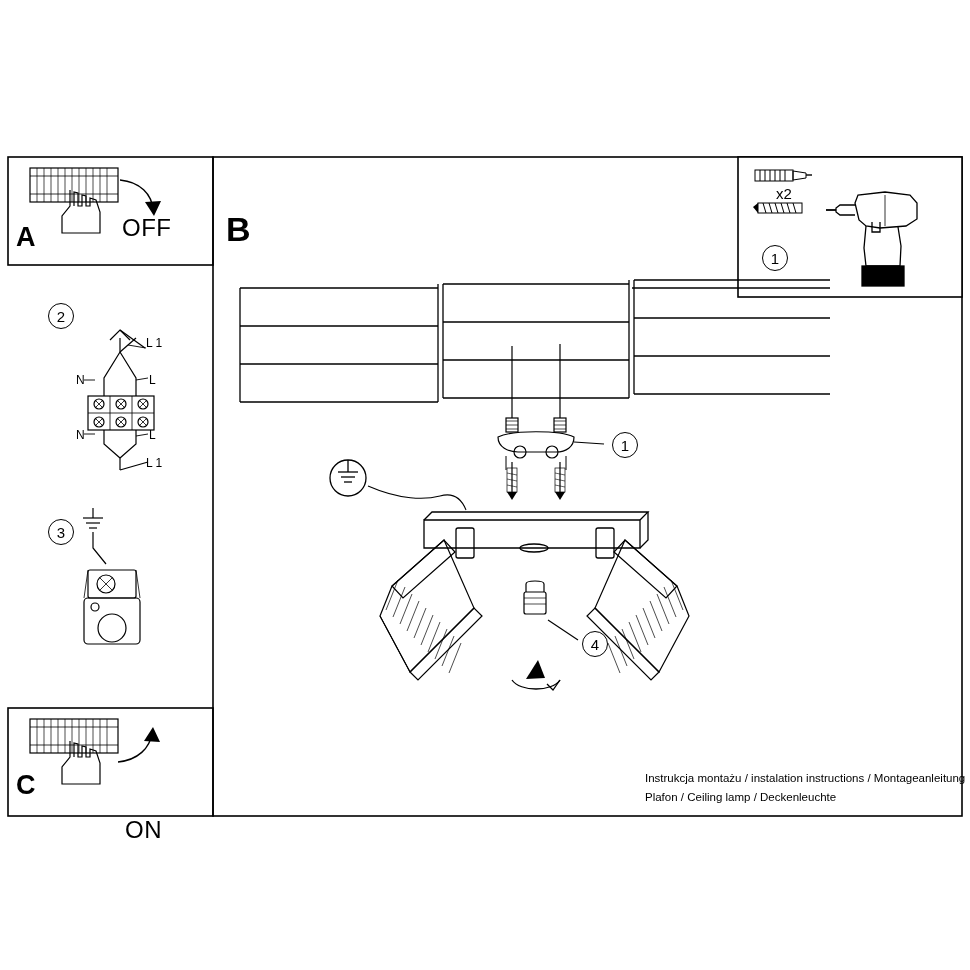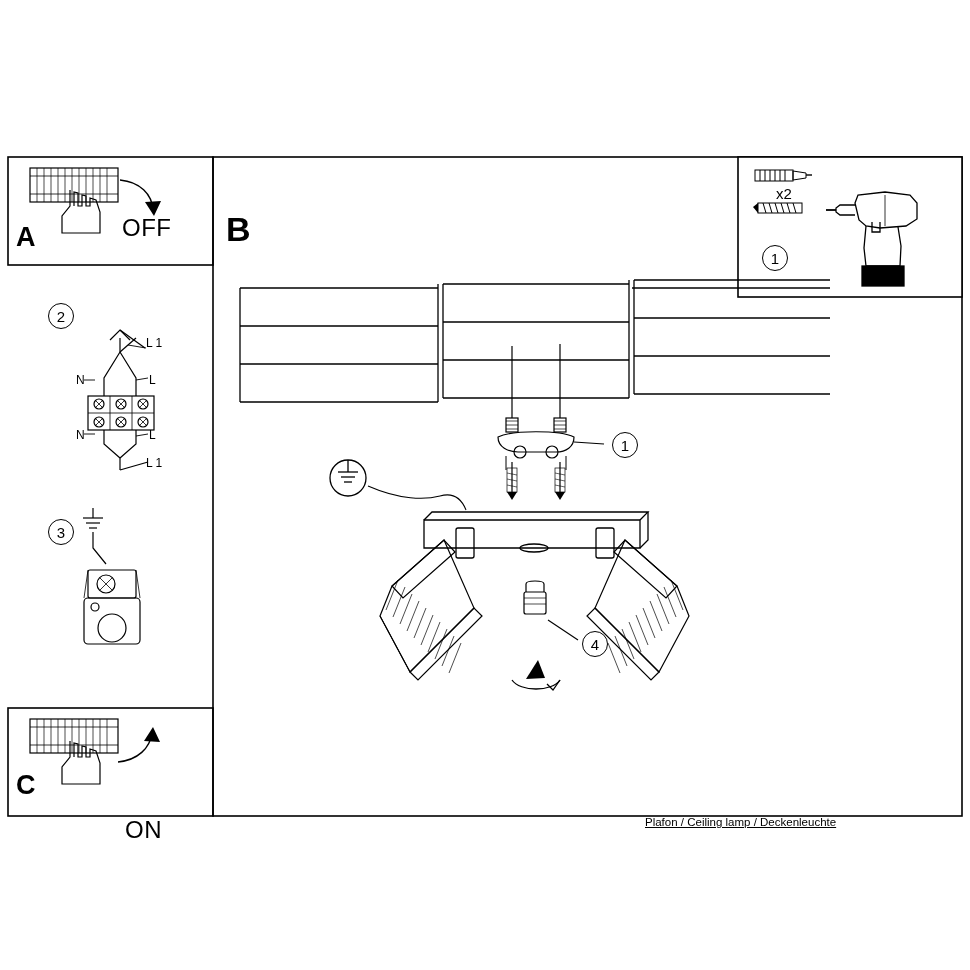--- a/index.html
+++ b/index.html
@@ -402,15 +402,16 @@
   <div class="step-circle" style="left:612px; top:432px;">1</div>
   <div class="step-circle" style="left:582px; top:631px;">4</div>
 
   <div class="tiny-text" style="left:146px; top:336px;">L 1</div>
   <div class="tiny-text" style="left:149px; top:373px;">L</div>
   <div class="tiny-text" style="left:76px; top:373px;">N</div>
   <div class="tiny-text" style="left:76px; top:428px;">N</div>
   <div class="tiny-text" style="left:149px; top:428px;">L</div>
   <div class="tiny-text" style="left:146px; top:456px;">L 1</div>
 
-  <div class="footer-text" style="left:645px; top:816px;text-decoration:underline;">Plafon / Ceiling lamp / Deckenleuchte</div>
+  <div class="footer-text" style="left:645px; top:772px;">Instrukcja montażu / instalation instructions / Montageanleitung</div>
+  <div class="footer-text" style="left:645px; top:791px;">Plafon / Ceiling lamp / Deckenleuchte</div>
 
 </div>
 
 </body></html>

